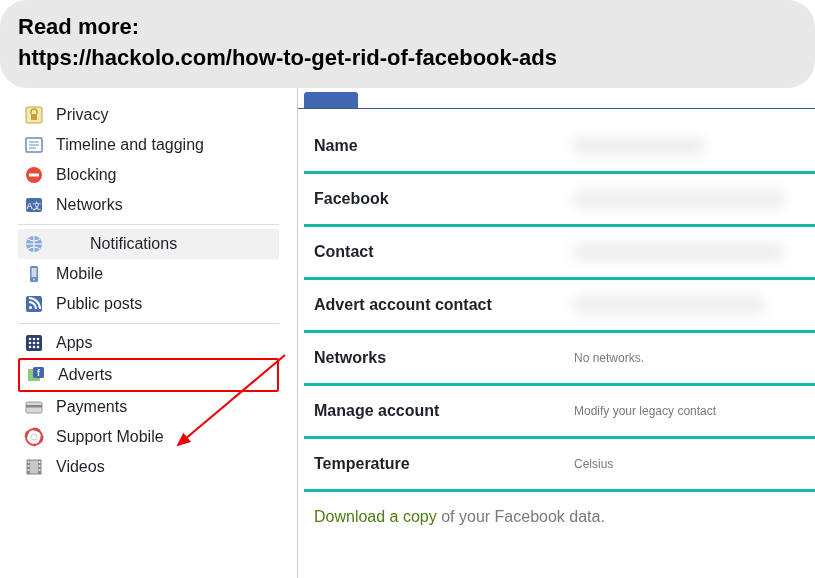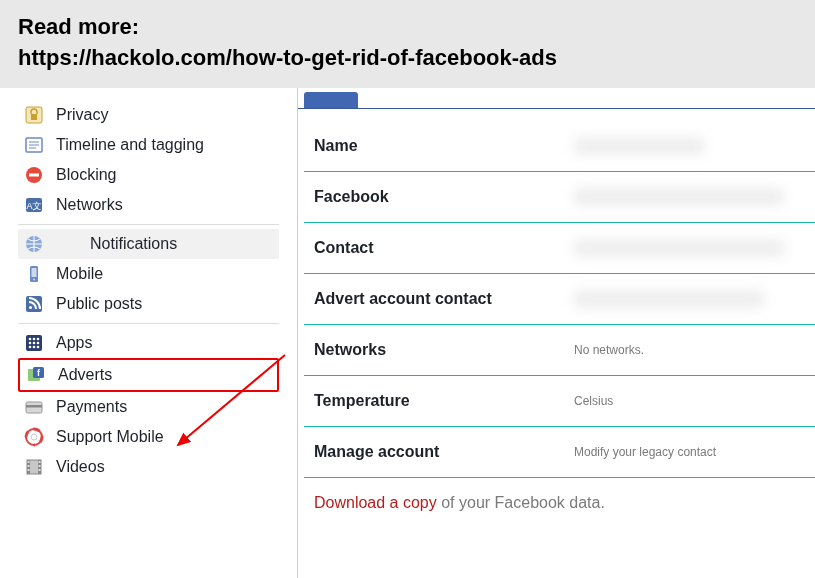--- a/index.html
+++ b/index.html
@@ -12,20 +12,21 @@
       font-size: 14px;
       width: 815px;
       height: 578px;
       background: #fff;
       overflow: hidden;
       position: relative;
     }
     .header-banner {
       background: #e8e8e8;
       padding: 12px 18px 14px 18px;
+      border-radius: 27px;
     }
     .header-banner h1 {
       font-size: 22px;
       font-weight: bold;
       color: #000;
       line-height: 1.4;
     }
     .content-area {
       display: flex;
       height: calc(100% - 88px);
@@ -89,21 +90,21 @@
     .tab-active-marker {
       width: 54px;
       height: 16px;
       background: #4267b2;
       border-top-left-radius: 3px;
       border-top-right-radius: 3px;
     }
     .settings-row {
       display: flex;
       align-items: center;
-      border-bottom: 1px solid #14b8a6;
+      border-bottom: 3px solid #14b8a6;
       padding: 16px 10px 16px 10px;
       margin-left: 6px;
     }
     .settings-row .label {
       width: 260px;
       font-weight: bold;
       font-size: 16px;
       color: #1d2129;
     }
     .settings-row .value {
@@ -118,21 +119,21 @@
       border-radius: 4px;
       display: inline-block;
       height: 18px;
     }
     .download-line {
       padding: 16px 10px;
       font-size: 16px;
       margin-left: 6px;
     }
     .download-line a {
-      color: #b91c1c;
+      color: #4d7c0f;
       text-decoration: none;
     }
     .download-line span {
       color: #7a7a7a;
     }
     svg.ic { width: 20px; height: 20px; }
   </style>
 </head>
 <body>
 
@@ -306,26 +307,26 @@
     </div>
     <div class="settings-row">
       <div class="label">Advert account contact</div>
       <div class="value"><span class="blur" style="width:190px">&nbsp;</span></div>
     </div>
     <div class="settings-row">
       <div class="label">Networks</div>
       <div class="value">No networks.</div>
     </div>
     <div class="settings-row">
+      <div class="label">Manage account</div>
+      <div class="value">Modify your legacy contact </div>
+    </div>
+    <div class="settings-row">
       <div class="label">Temperature</div>
       <div class="value">Celsius</div>
-    </div>
-    <div class="settings-row">
-      <div class="label">Manage account</div>
-      <div class="value">Modify your legacy contact </div>
     </div>
 
     <div class="download-line">
       <a href="#">Download a copy</a><span> of your Facebook data.</span>
     </div>
   </div>
 </div>
 
 <svg class="arrow-svg" viewBox="0 0 130 110">
   <defs>

